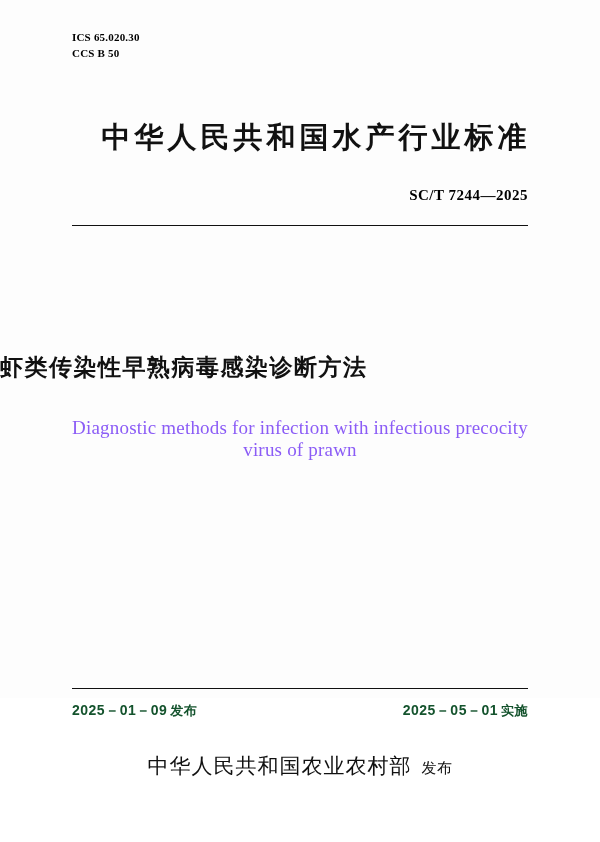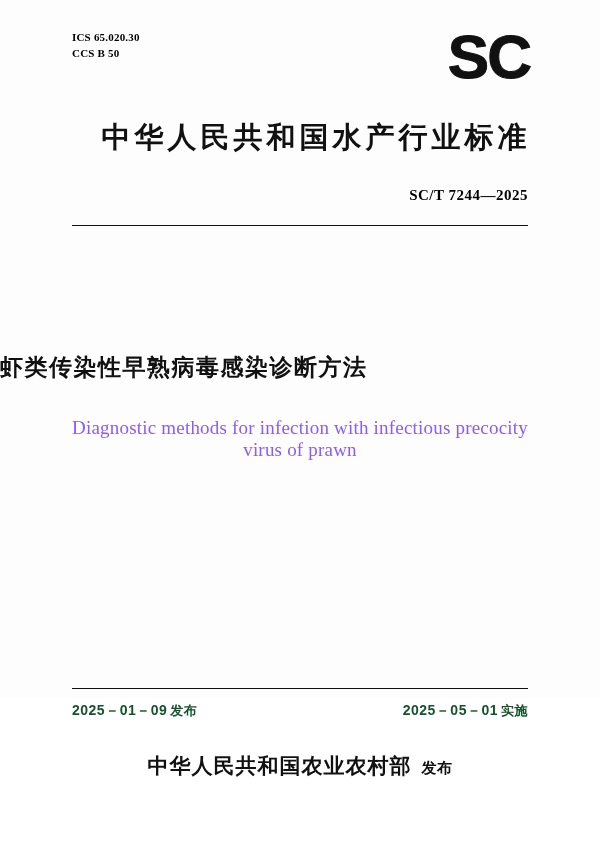--- a/index.html
+++ b/index.html
@@ -129,41 +129,40 @@
   .date-row .label { margin-left: 3px; font-size: 13px; }
 
   .issuer {
     position: absolute;
     left: 0;
     right: 0;
     top: 752px;
     text-align: center;
     font-family: "Liberation Sans", sans-serif;
     font-size: 21px;
-    font-weight: bold;
+    font-weight: normal;
     letter-spacing: 1px;
     color: #111;
   }
   .issuer .issue-verb {
     font-size: 15px;
     margin-left: 10px;
     letter-spacing: 0.5px;
   }
 </style>
 </head>
 <body>
 
 <div class="page">
 
   <div class="ics-block">
     <div>ICS 65.020.30</div>
     <div>CCS B 50</div>
   </div>
 
-  <div class="sc-logo">SC</div>
 
   <div class="std-title">中华人民共和国水产行业标准</div>
 
   <div class="std-number">SC/T 7244—2025</div>
 
   <div class="rule"></div>
 
   <div class="doc-title-cn">虾类传染性早熟病毒感染诊断方法</div>
   <div class="doc-title-en">Diagnostic methods for infection with infectious precocity virus of prawn</div>
 

